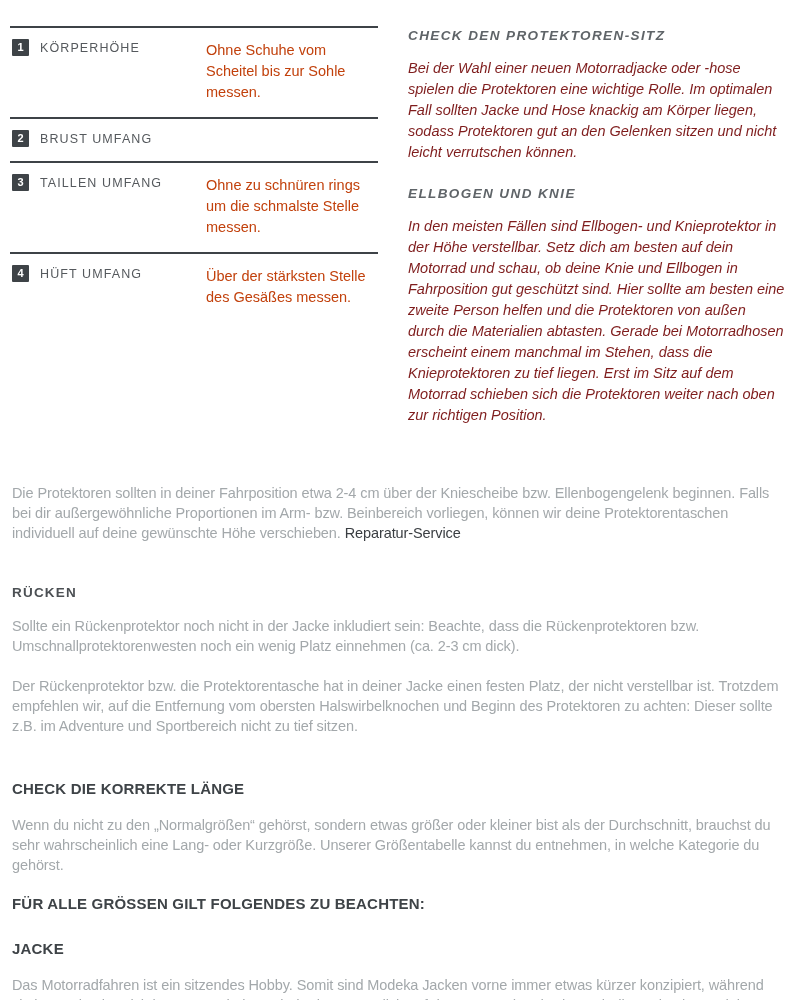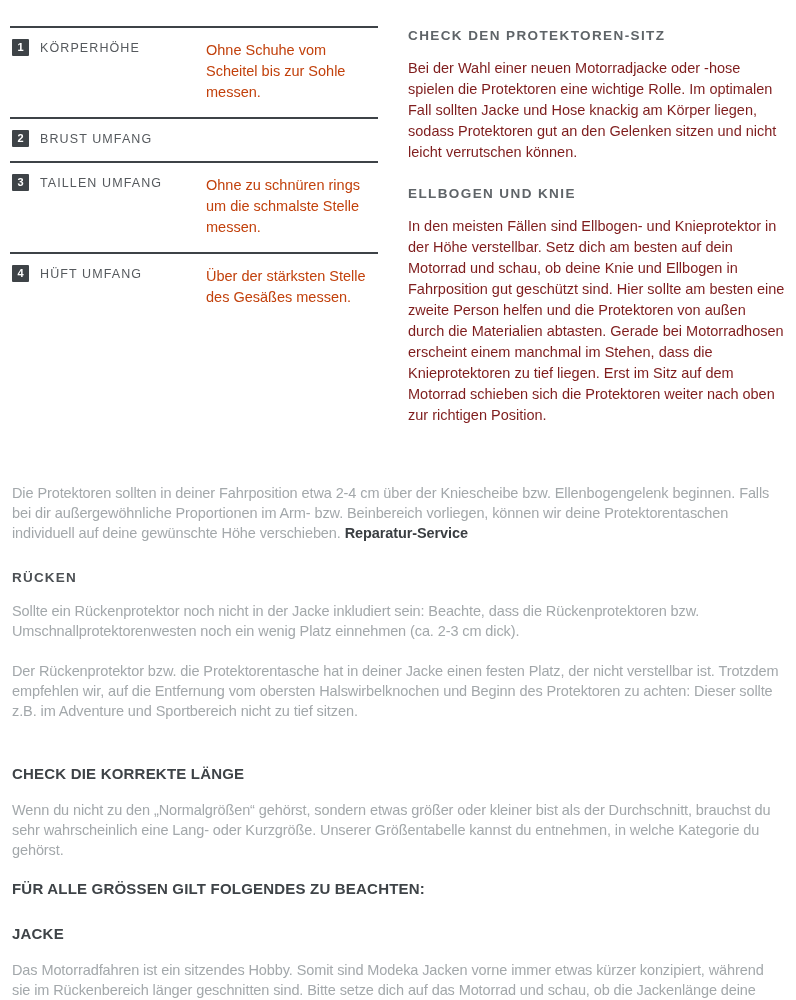--- a/index.html
+++ b/index.html
@@ -21,41 +21,41 @@
     border-radius:1px;flex:0 0 17px;margin-right:11px;
   }
   .m-label{
     font-size:12.5px;font-weight:normal;letter-spacing:1.1px;
     color:#55595d;padding-top:2px;
   }
   .m-desc{
     flex:1;font-size:14.5px;color:#c2410c;line-height:21px;padding-top:1px;
   }
 
-  .right-col{flex:1;padding-top:2px;}
+  .right-col{flex:1;padding-top:2px;font-style:italic;}
   .r-heading{
     font-size:13.5px;font-weight:bold;letter-spacing:1.4px;
     color:#5f6468;margin:0 0 15px 0;
   }
   .r-para{
     font-size:14.5px;color:#7f1d1d;line-height:21px;margin:0 0 23px 0;
   }
 
   
   .wide{padding:0 2px;}
   .w-para{
     font-size:14.5px;color:#a3a8ab;line-height:20px;
     letter-spacing:-0.1px;margin:0 0 20px 0;
   }
   .repair-link{
-    color:#3a3e42;font-weight:bold;text-decoration:none;cursor:pointer;
+    color:#3a3e42;font-weight:normal;text-decoration:none;cursor:pointer;
   }
   .w-heading-gray{
     font-size:13.5px;font-weight:bold;letter-spacing:1.2px;
-    color:#4c5054;margin:27px 0 16px 0;
+    color:#4c5054;margin:42px 0 16px 0;
   }
   .w-heading-dark{
     font-size:15px;font-weight:bold;letter-spacing:0.2px;
     color:#3e4347;margin:0 0 18px 0;
   }
   .mt-lg{margin-top:44px;}
   .mt-md{margin-top:20px;}
   .mt-sm{margin-top:34px;}
 </style>
 </head>

